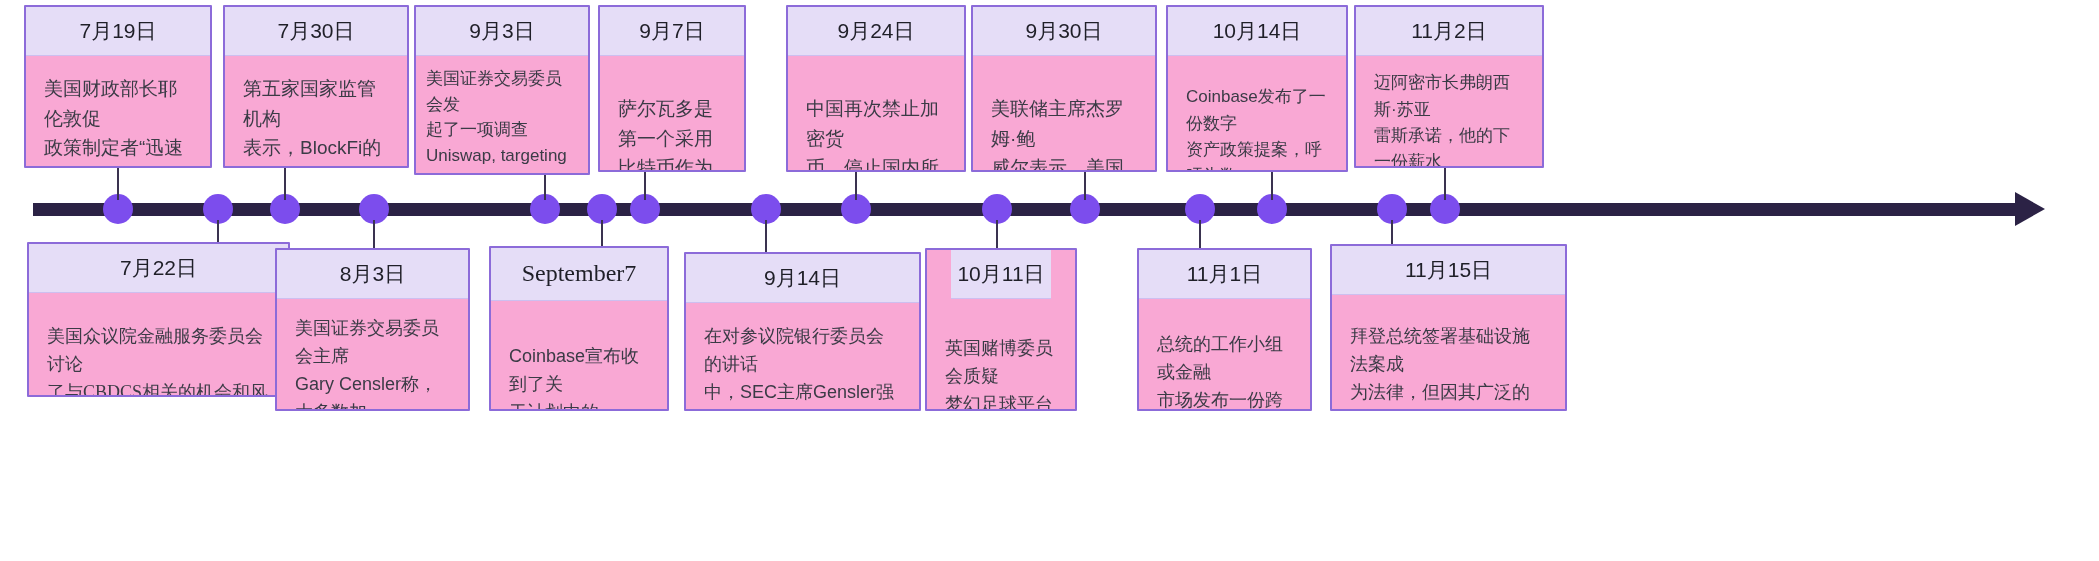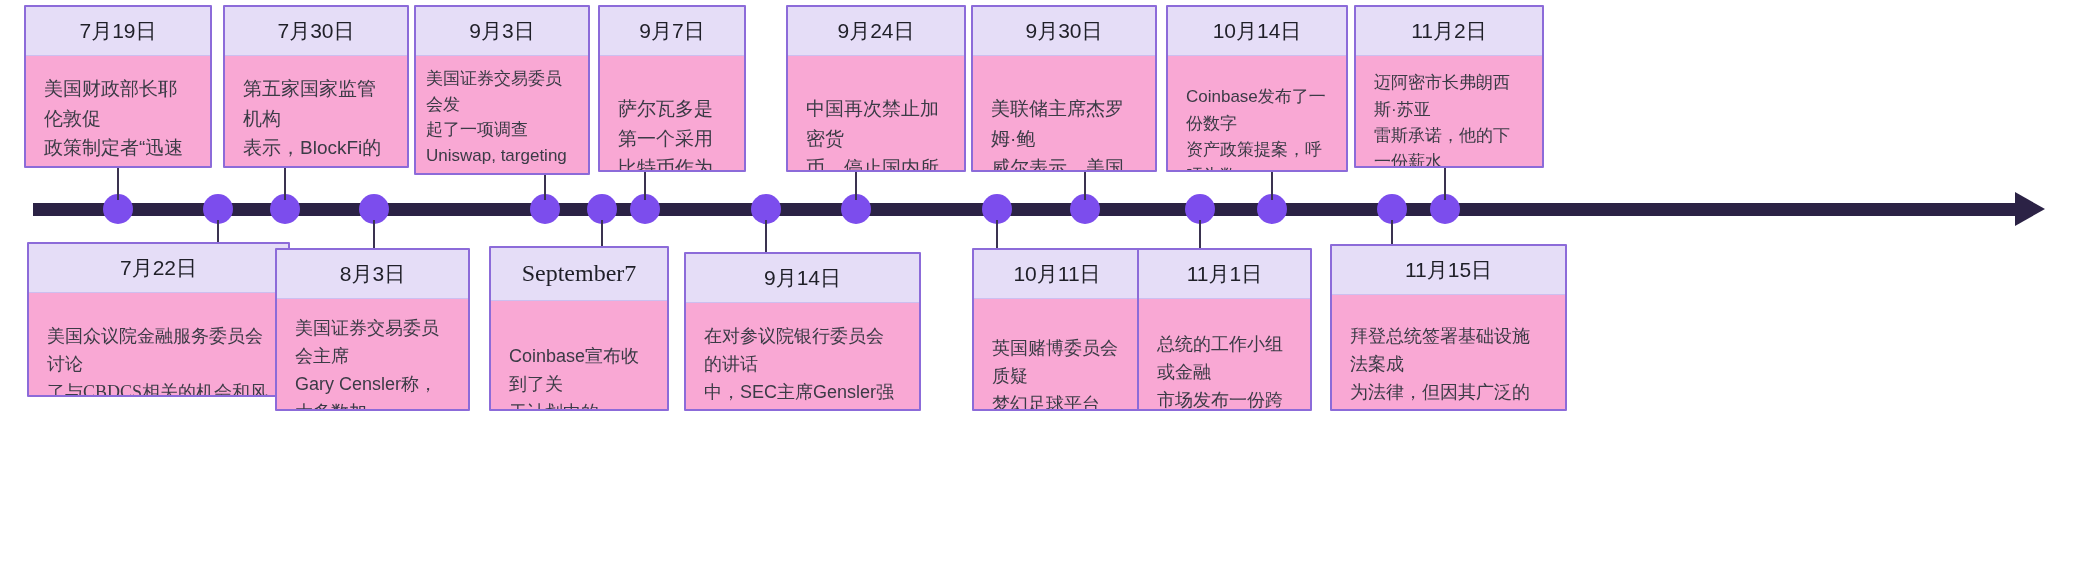--- a/index.html
+++ b/index.html
@@ -206,21 +206,21 @@
   </div>
 
   <div class="card bottom" style="left:684px;top:252px;width:237px;height:159px;">
     <div class="card-header">9月14日</div>
     <div class="card-body" style="font-size:18px;padding-top:20px;">在对参议院银行委员会的讲话
 中，SEC主席Gensler强调，
 SEC正在审查稳定币和贷款平
 台。</div>
   </div>
 
-  <div class="card bottom" style="left:972px;top:248px;width:170px;height:163px;">
+  <div class="card bottom" style="left:925px;top:248px;width:152px;height:163px;align-items:center;">
     <div class="card-header">10月11日</div>
     <div class="card-body" style="font-size:18px;padding-top:36px;">英国赌博委员会质疑
 梦幻足球平台Sorare
 及其对NFTS的使用。</div>
   </div>
 
   <div class="card bottom" style="left:1137px;top:248px;width:175px;height:163px;">
     <div class="card-header">11月1日</div>
     <div class="card-body" style="font-size:18px;padding-top:32px;">总统的工作小组或金融
 市场发布一份跨机构报

